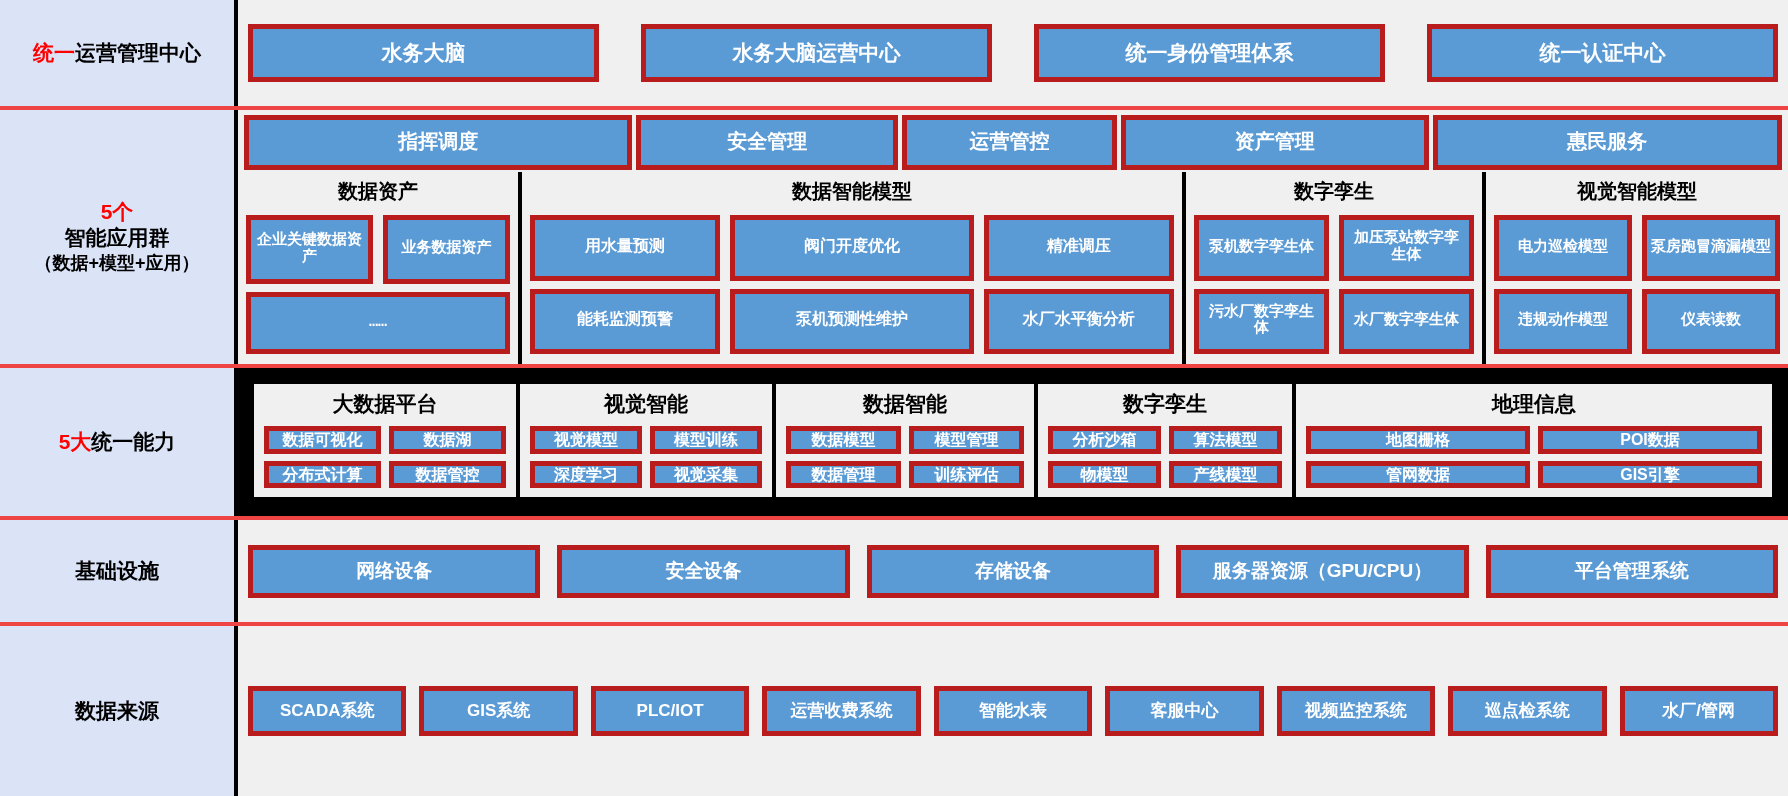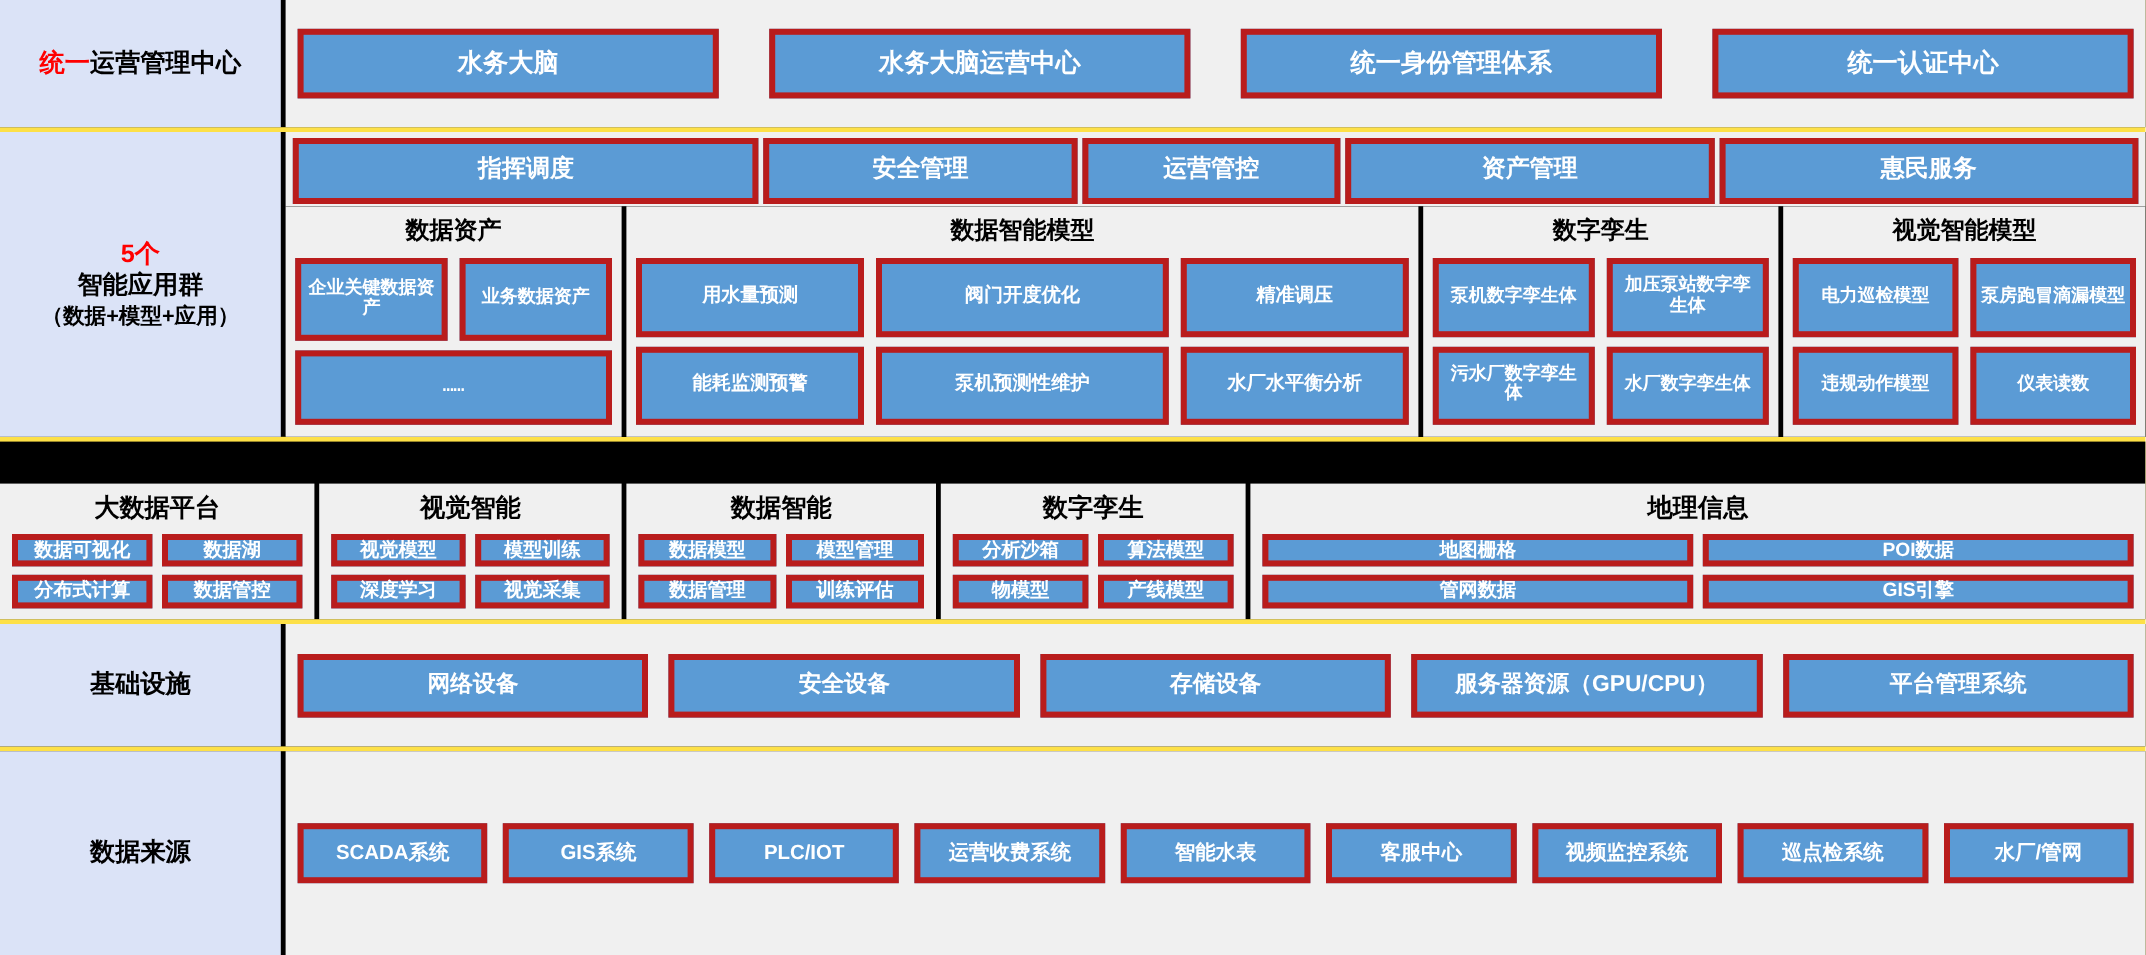--- a/index.html
+++ b/index.html
@@ -5,21 +5,21 @@
   * { box-sizing: border-box; margin: 0; padding: 0; }
   html, body {
     width: 1788px; height: 796px;
     background: #ffffff;
     font-family: "Liberation Sans", "DejaVu Sans", sans-serif;
     overflow: hidden;
   }
   .page {
     position: relative;
     width: 1788px; height: 796px;
-    background: #fde047;
+    background: #ef4444;
     display: flex;
     flex-direction: column;
   }
 
   
   .row {
     display: flex;
     width: 100%;
     background: #000;
     flex: 0 0 auto;
@@ -127,23 +127,23 @@
   .group-grid .chip { font-size: 15px; min-height: 40px; padding: 2px 3px; }
   .group-grid .span2 { grid-column: 1 / span 2; }
 
   .g-model .group-grid { grid-template-columns: 1fr 1.28fr 1fr; }
   .g-model .group-grid .chip { font-size: 16px; }
 
   
   .r3 { height: 148px; }
   .r3 .rowbody {
     background: #000;
-    padding: 0;
+    padding: 16px;
     gap: 4px;
-    align-items: flex-end;
+    align-items: flex-start;
   }
   .cap {
     background: #f0f0f0;
     display: flex;
     flex-direction: column;
     align-items: center;
     padding: 6px 10px 9px 10px;
   }
   .cap.c1 { flex: 0 0 262px; }
   .cap.c2 { flex: 0 0 252px; }
@@ -246,20 +246,25 @@
             <div class="chip">违规动作模型</div>
             <div class="chip">仪表读数</div>
           </div>
         </div>
 
       </div>
     </div>
   </div>
 
   <div class="row r3">
+    <div class="rowlabel">
+      <div class="l1">
+        <span class="red">5大</span><span>统一能力</span>
+      </div>
+    </div>
     <div class="rowbody">
 
       <div class="cap c1">
         <div class="cap-title">大数据平台</div>
         <div class="cap-grid">
           <div class="chip">数据可视化</div>
           <div class="chip">数据湖</div>
           <div class="chip">分布式计算</div>
           <div class="chip">数据管控</div>
         </div>

